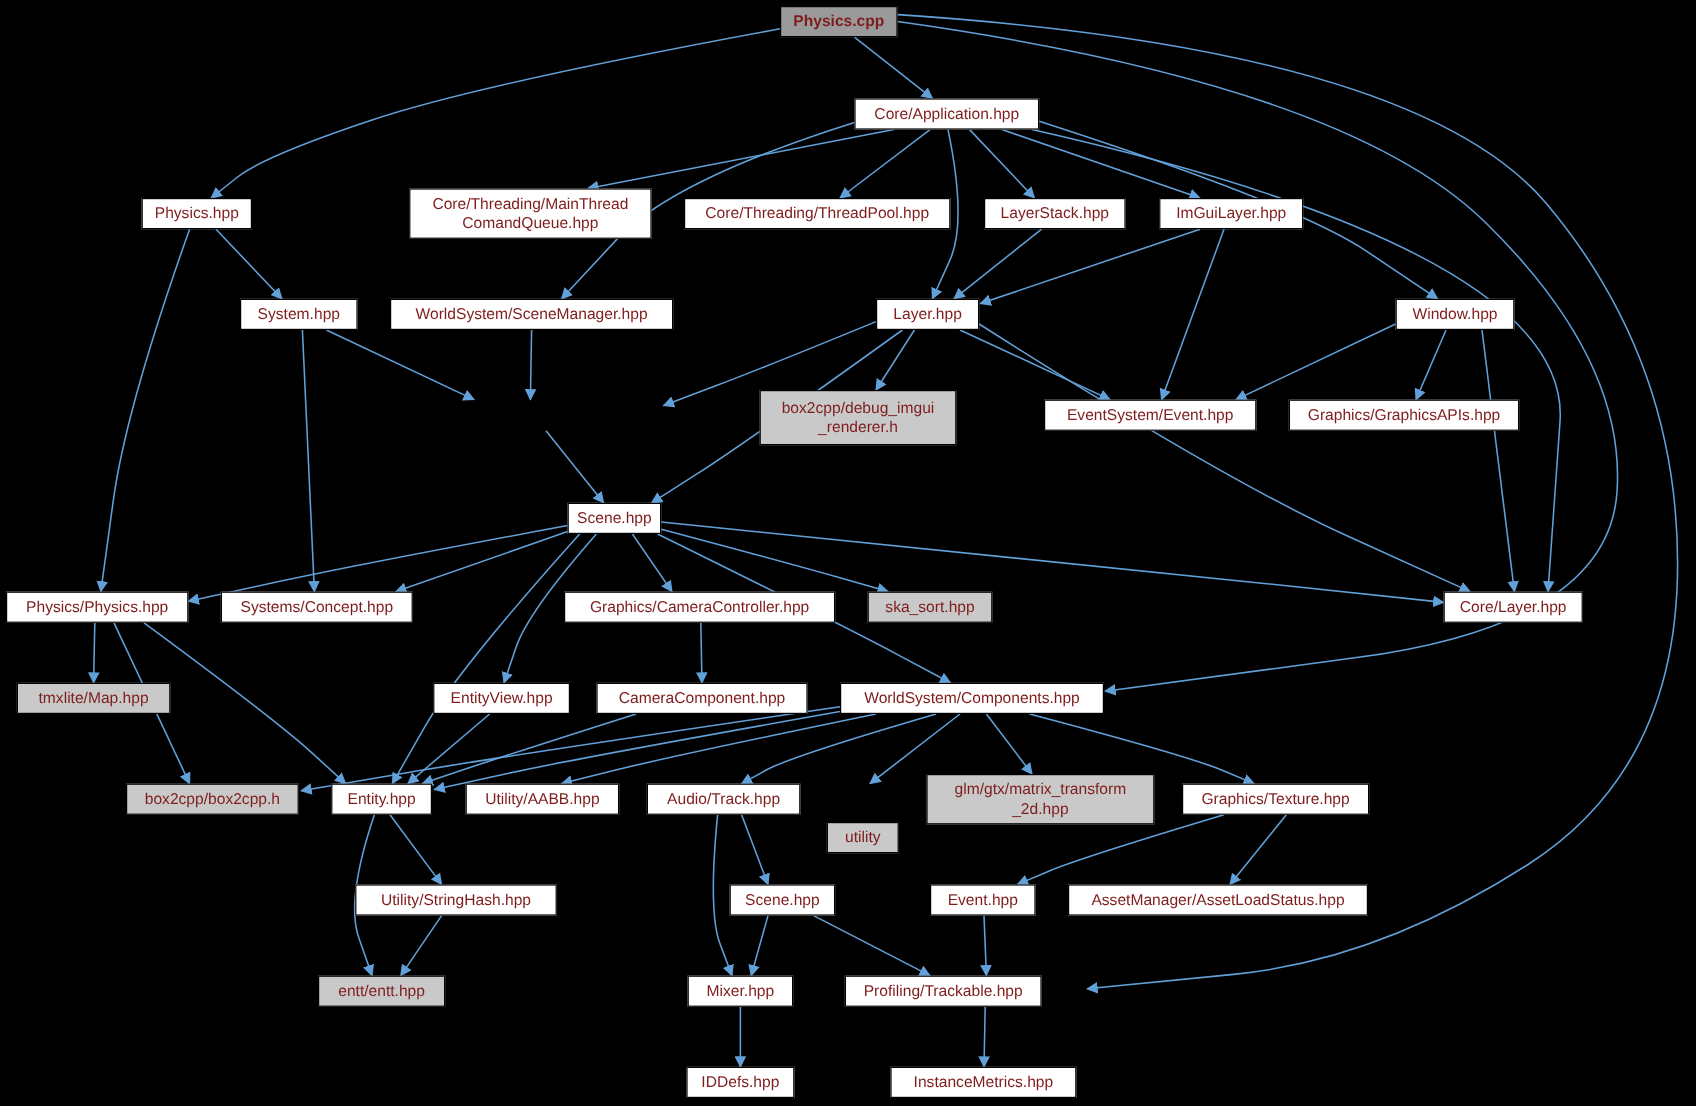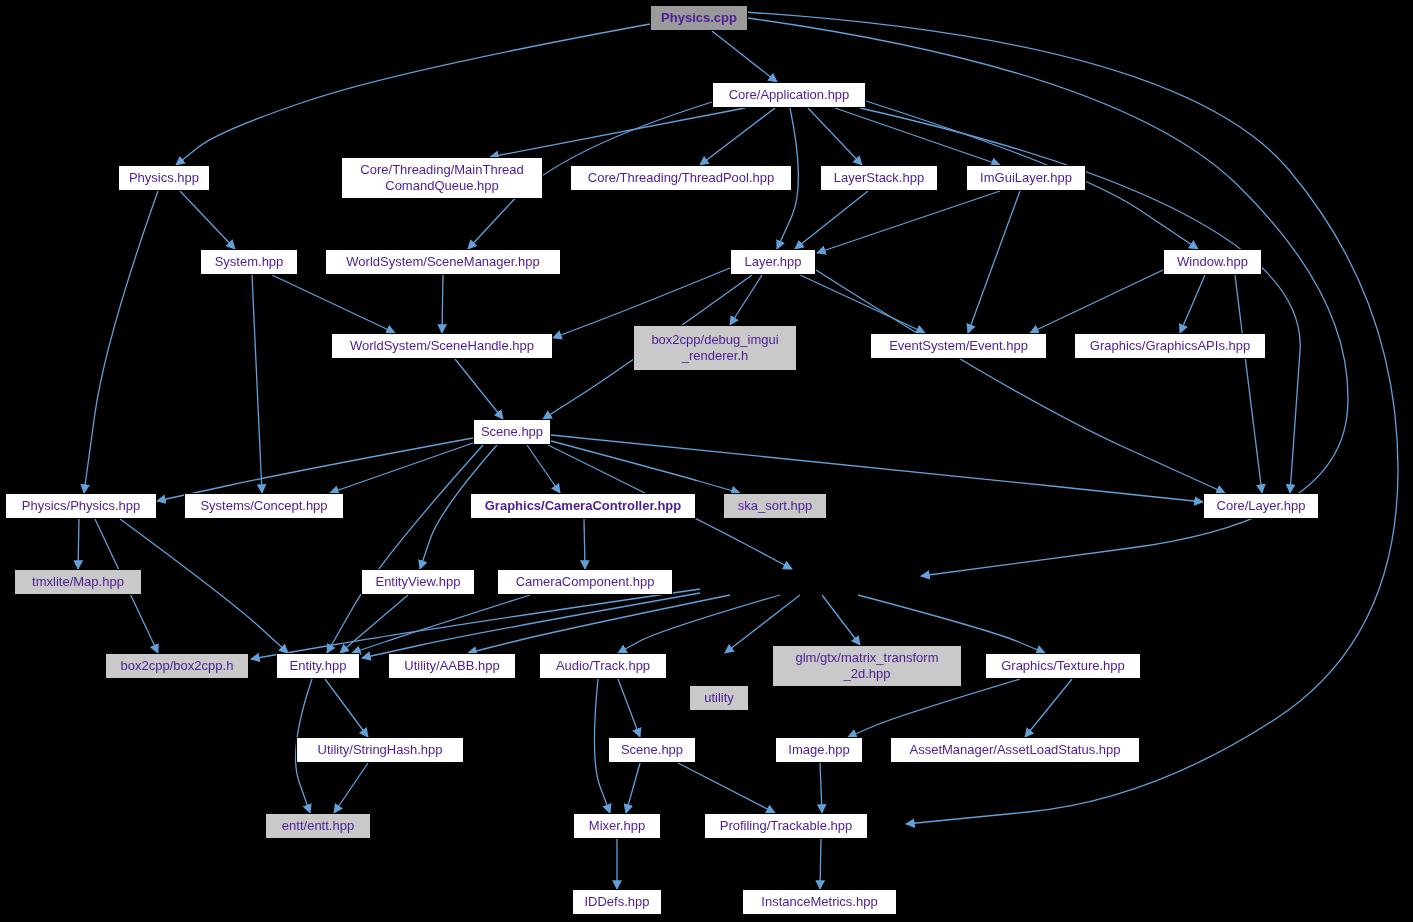--- a/index.html
+++ b/index.html
@@ -10,21 +10,21 @@
     font-family:"Liberation Sans", sans-serif;
     overflow:hidden;
   }
   #edge-layer{position:absolute;left:0;top:0;width:1413px;height:922px;z-index:1;}
   .node{
     position:absolute;
     display:flex;align-items:center;justify-content:center;
     box-sizing:border-box;
     border:1px solid #000;
     background:#fff;
-    color:#4c1d95;
+    color:#7f1d1d;
     font-size:13px;
     line-height:1.25;
     text-align:center;
     white-space:pre-line;
     z-index:2;
     cursor:pointer;
   }
   .node.external{background:#c9c9c9;}
   .node.root{background:#9a9a9a;font-weight:bold;cursor:default;}
   .edge{fill:none;stroke-width:1.3px;}
@@ -107,44 +107,44 @@
     <div class="node internal" style="left: 118px; top: 165px; width: 92px; height: 26px; background: rgb(255, 255, 255);"><span>Physics.hpp</span></div>
     <div class="node internal" style="left: 341px; top: 157px; width: 202px; height: 42px; background: rgb(255, 255, 255); justify-content: center;"><span>Core/Threading/MainThread
 ComandQueue.hpp</span></div>
     <div class="node internal" style="left: 570px; top: 165px; width: 222px; height: 26px; background: rgb(255, 255, 255);"><span>Core/Threading/ThreadPool.hpp</span></div>
     <div class="node internal" style="left: 820px; top: 165px; width: 118px; height: 26px; background: rgb(255, 255, 255);"><span>LayerStack.hpp</span></div>
     <div class="node internal" style="left: 966px; top: 165px; width: 120px; height: 26px; background: rgb(255, 255, 255);"><span>ImGuiLayer.hpp</span></div>
     <div class="node internal" style="left: 200px; top: 249px; width: 98px; height: 26px; background: rgb(255, 255, 255);"><span>System.hpp</span></div>
     <div class="node internal" style="left: 325px; top: 249px; width: 236px; height: 26px; background: rgb(255, 255, 255);"><span>WorldSystem/SceneManager.hpp</span></div>
     <div class="node internal" style="left: 730px; top: 249px; width: 86px; height: 26px; background: rgb(255, 255, 255);"><span>Layer.hpp</span></div>
     <div class="node internal" style="left: 1163px; top: 249px; width: 99px; height: 26px; background: rgb(255, 255, 255);"><span>Window.hpp</span></div>
-    <div class="node internal" style="left: 331px; top: 333px; width: 222px; height: 26px; background: rgb(255, 255, 255);"><span>WorldSystem/SceneHandle.hpp</span></div>
     <div class="node external" style="left: 633px; top: 325px; width: 164px; height: 46px; background: rgb(201, 201, 201);"><span>box2cpp/debug_imgui
 _renderer.h</span></div>
     <div class="node internal" style="left: 870px; top: 333px; width: 177px; height: 26px; background: rgb(255, 255, 255);"><span>EventSystem/Event.hpp</span></div>
     <div class="node internal" style="left: 1074px; top: 333px; width: 192px; height: 26px; background: rgb(255, 255, 255);"><span>Graphics/GraphicsAPIs.hpp</span></div>
     <div class="node internal" style="left: 473px; top: 419px; width: 78px; height: 26px; background: rgb(255, 255, 255);"><span>Scene.hpp</span></div>
     <div class="node internal" style="left: 5px; top: 493px; width: 152px; height: 26px; background: rgb(255, 255, 255);"><span>Physics/Physics.hpp</span></div>
     <div class="node internal" style="left: 184px; top: 493px; width: 160px; height: 26px; background: rgb(255, 255, 255);"><span>Systems/Concept.hpp</span></div>
-    <div class="node internal" style="left: 470px; top: 493px; width: 226px; height: 26px; background: rgb(255, 255, 255); font-weight: bold;"><span>Graphics/CameraController.hpp</span></div>
+    <div class="node internal" style="left: 470px; top: 493px; width: 226px; height: 26px; background: rgb(255, 255, 255);"><span>Graphics/CameraController.hpp</span></div>
     <div class="node external" style="left: 723px; top: 493px; width: 104px; height: 26px; background: rgb(201, 201, 201);"><span>ska_sort.hpp</span></div>
     <div class="node internal" style="left: 1203px; top: 493px; width: 116px; height: 26px; background: rgb(255, 255, 255);"><span>Core/Layer.hpp</span></div>
     <div class="node external" style="left: 14px; top: 569px; width: 128px; height: 26px; background: rgb(201, 201, 201);"><span>tmxlite/Map.hpp</span></div>
     <div class="node internal" style="left: 361px; top: 569px; width: 114px; height: 26px; background: rgb(255, 255, 255);"><span>EntityView.hpp</span></div>
     <div class="node internal" style="left: 497px; top: 569px; width: 176px; height: 26px; background: rgb(255, 255, 255);"><span>CameraComponent.hpp</span></div>
+    <div class="node internal" style="left: 700px; top: 569px; width: 220px; height: 26px; background: rgb(255, 255, 255);"><span>WorldSystem/Components.hpp</span></div>
     <div class="node external" style="left: 105px; top: 653px; width: 144px; height: 26px; background: rgb(201, 201, 201);"><span>box2cpp/box2cpp.h</span></div>
     <div class="node internal" style="left: 276px; top: 653px; width: 84px; height: 26px; background: rgb(255, 255, 255); align-items: center;"><span>Entity.hpp</span></div>
     <div class="node internal" style="left: 388px; top: 653px; width: 128px; height: 26px; background: rgb(255, 255, 255);"><span>Utility/AABB.hpp</span></div>
     <div class="node internal" style="left: 539px; top: 653px; width: 128px; height: 26px; background: rgb(255, 255, 255);"><span>Audio/Track.hpp</span></div>
     <div class="node external" style="left: 689px; top: 653px; width: 60px; height: 26px; background: rgb(201, 201, 201); margin-top: 32px;"><span>utility</span></div>
     <div class="node external" style="left: 772px; top: 645px; width: 190px; height: 42px; background: rgb(201, 201, 201);"><span>glm/gtx/matrix_transform
 _2d.hpp</span></div>
     <div class="node internal" style="left: 985px; top: 653px; width: 156px; height: 26px; background: rgb(255, 255, 255);"><span>Graphics/Texture.hpp</span></div>
     <div class="node internal" style="left: 296px; top: 737px; width: 168px; height: 26px; background: rgb(255, 255, 255);"><span>Utility/StringHash.hpp</span></div>
     <div class="node internal" style="left: 608px; top: 737px; width: 88px; height: 26px; background: rgb(255, 255, 255);"><span>Scene.hpp</span></div>
-    <div class="node internal" style="left: 775px; top: 737px; width: 88px; height: 26px; background: rgb(255, 255, 255);"><span>Image.hpp</span></div>
+    <div class="node internal" style="left: 775px; top: 737px; width: 88px; height: 26px; background: rgb(255, 255, 255);"><span>Event.hpp</span></div>
     <div class="node internal" style="left: 890px; top: 737px; width: 250px; height: 26px; background: rgb(255, 255, 255);"><span>AssetManager/AssetLoadStatus.hpp</span></div>
     <div class="node external" style="left: 265px; top: 813px; width: 106px; height: 26px; background: rgb(201, 201, 201);"><span>entt/entt.hpp</span></div>
     <div class="node internal" style="left: 573px; top: 813px; width: 88px; height: 26px; background: rgb(255, 255, 255);"><span>Mixer.hpp</span></div>
     <div class="node internal" style="left: 704px; top: 813px; width: 164px; height: 26px; background: rgb(255, 255, 255);"><span>Profiling/Trackable.hpp</span></div>
     <div class="node internal" style="left: 572px; top: 889px; width: 90px; height: 26px; background: rgb(255, 255, 255);"><span>IDDefs.hpp</span></div>
     <div class="node internal" style="left: 742px; top: 889px; width: 155px; height: 26px; background: rgb(255, 255, 255);"><span>InstanceMetrics.hpp</span></div>
   </div>
 
 </body></html>

